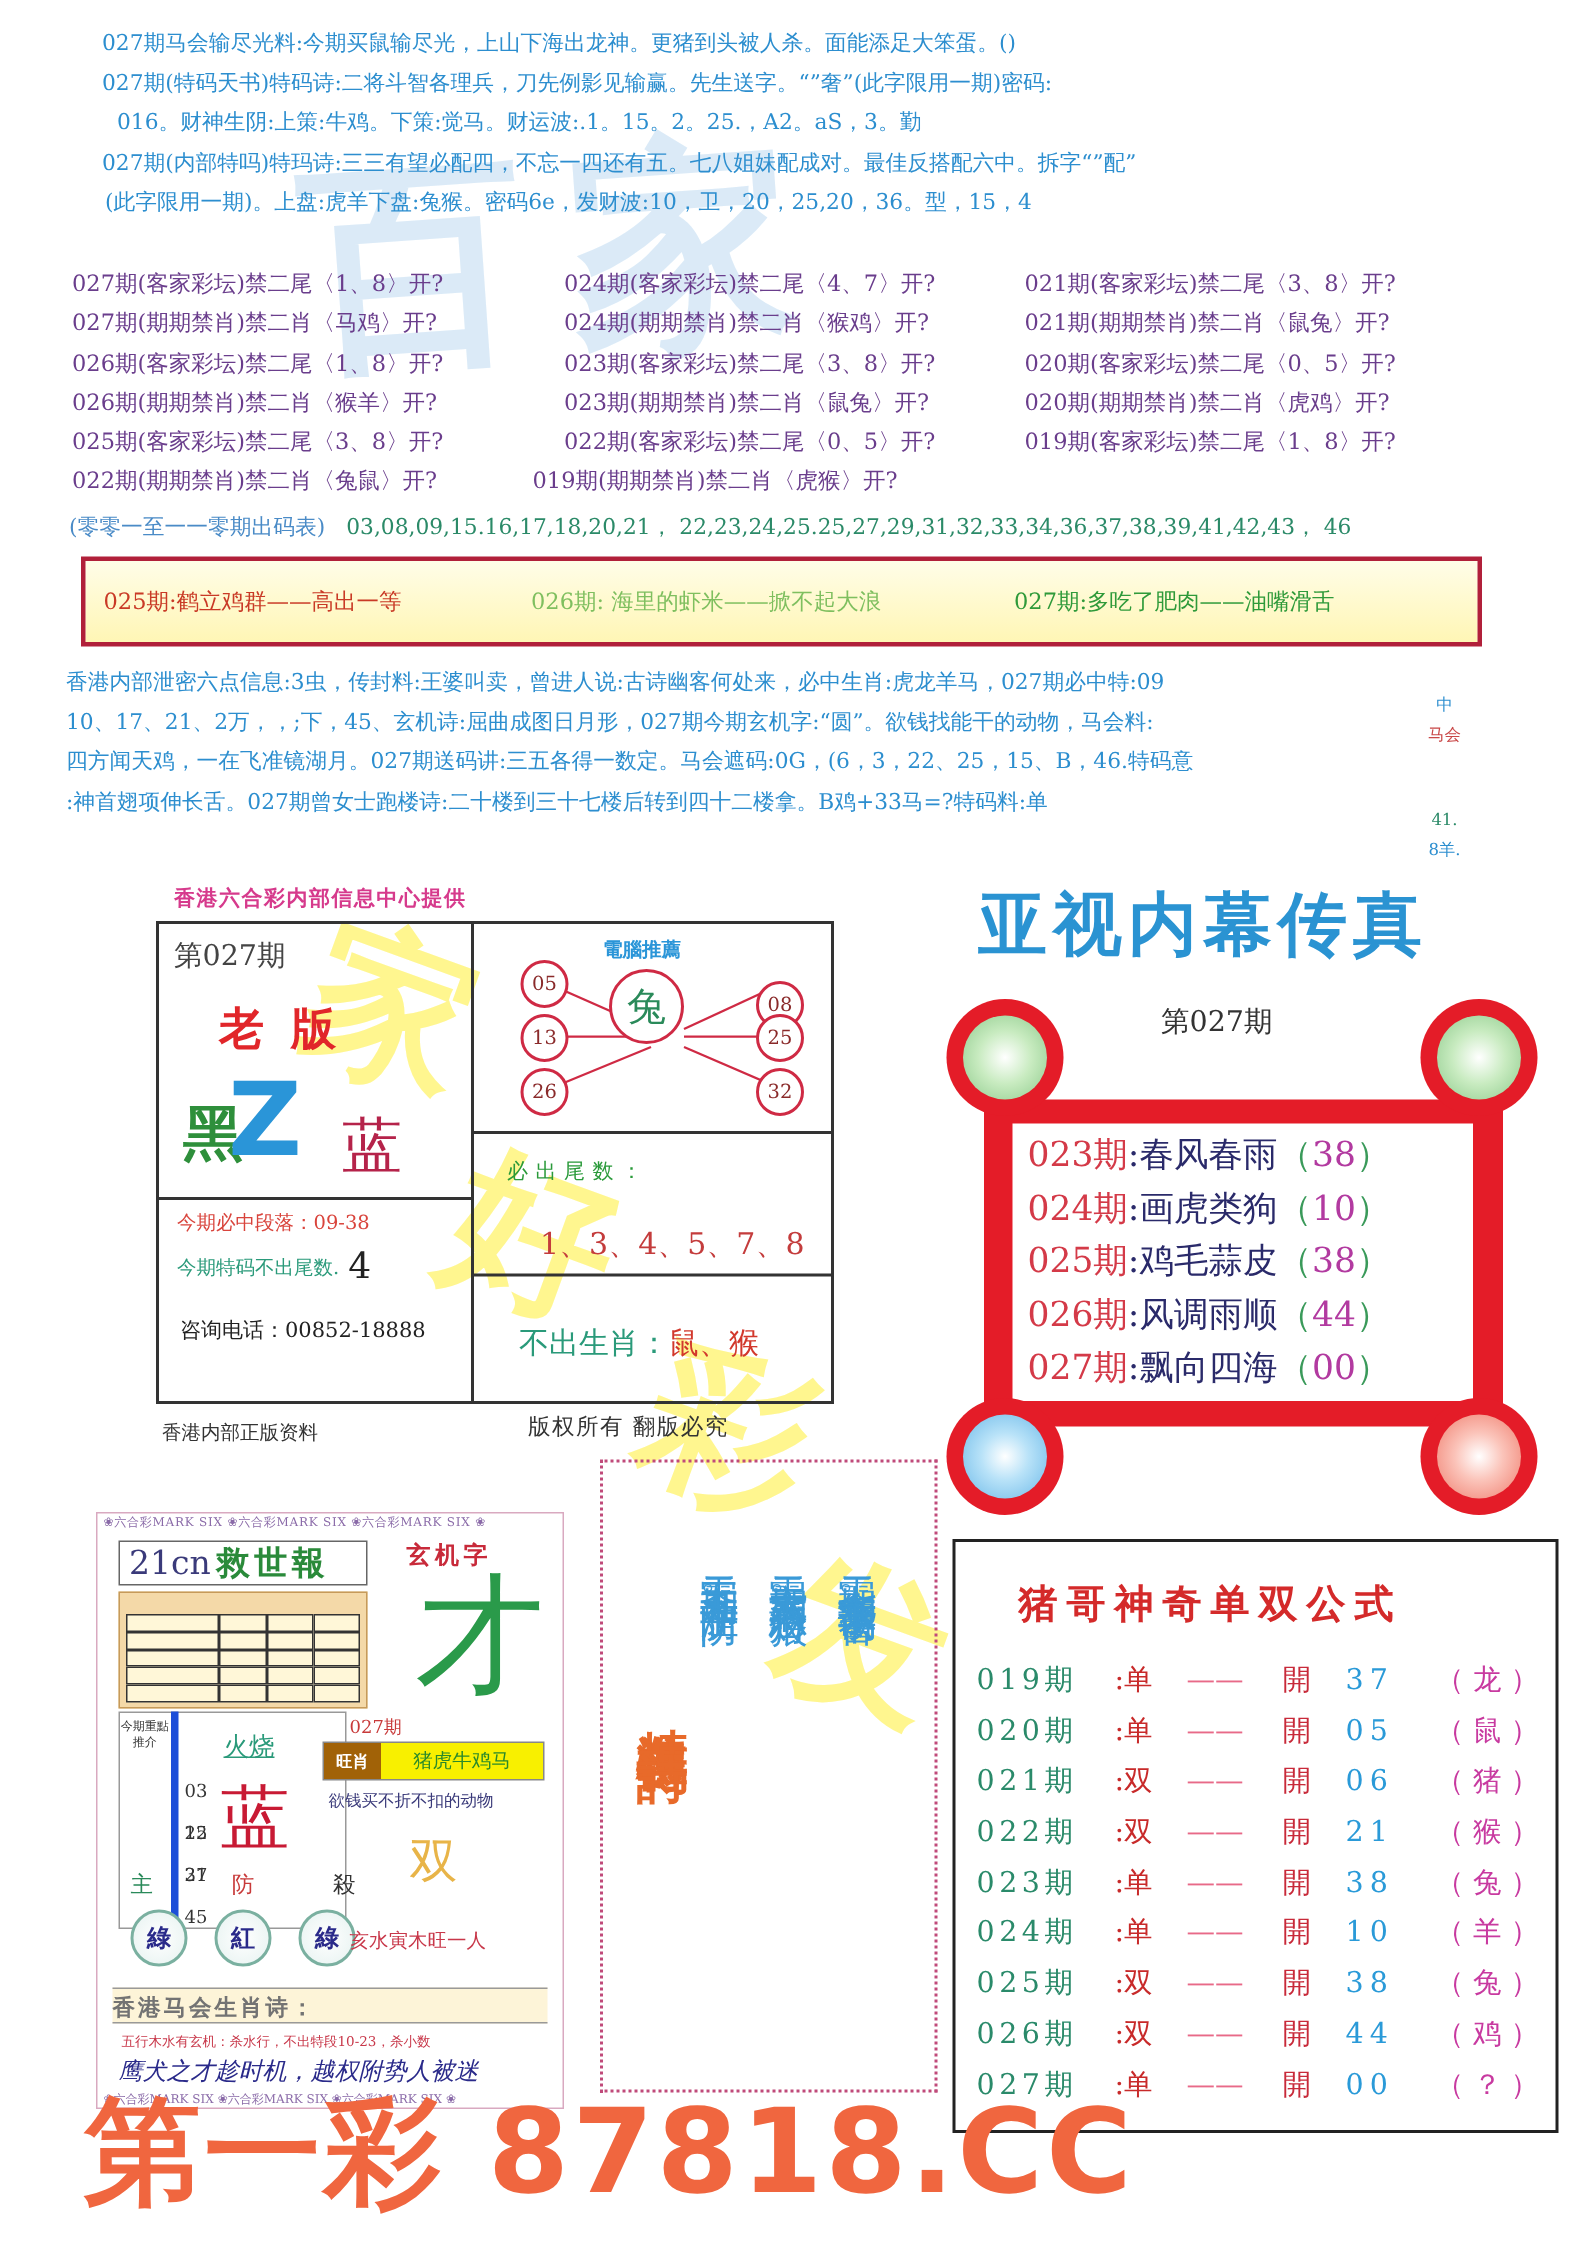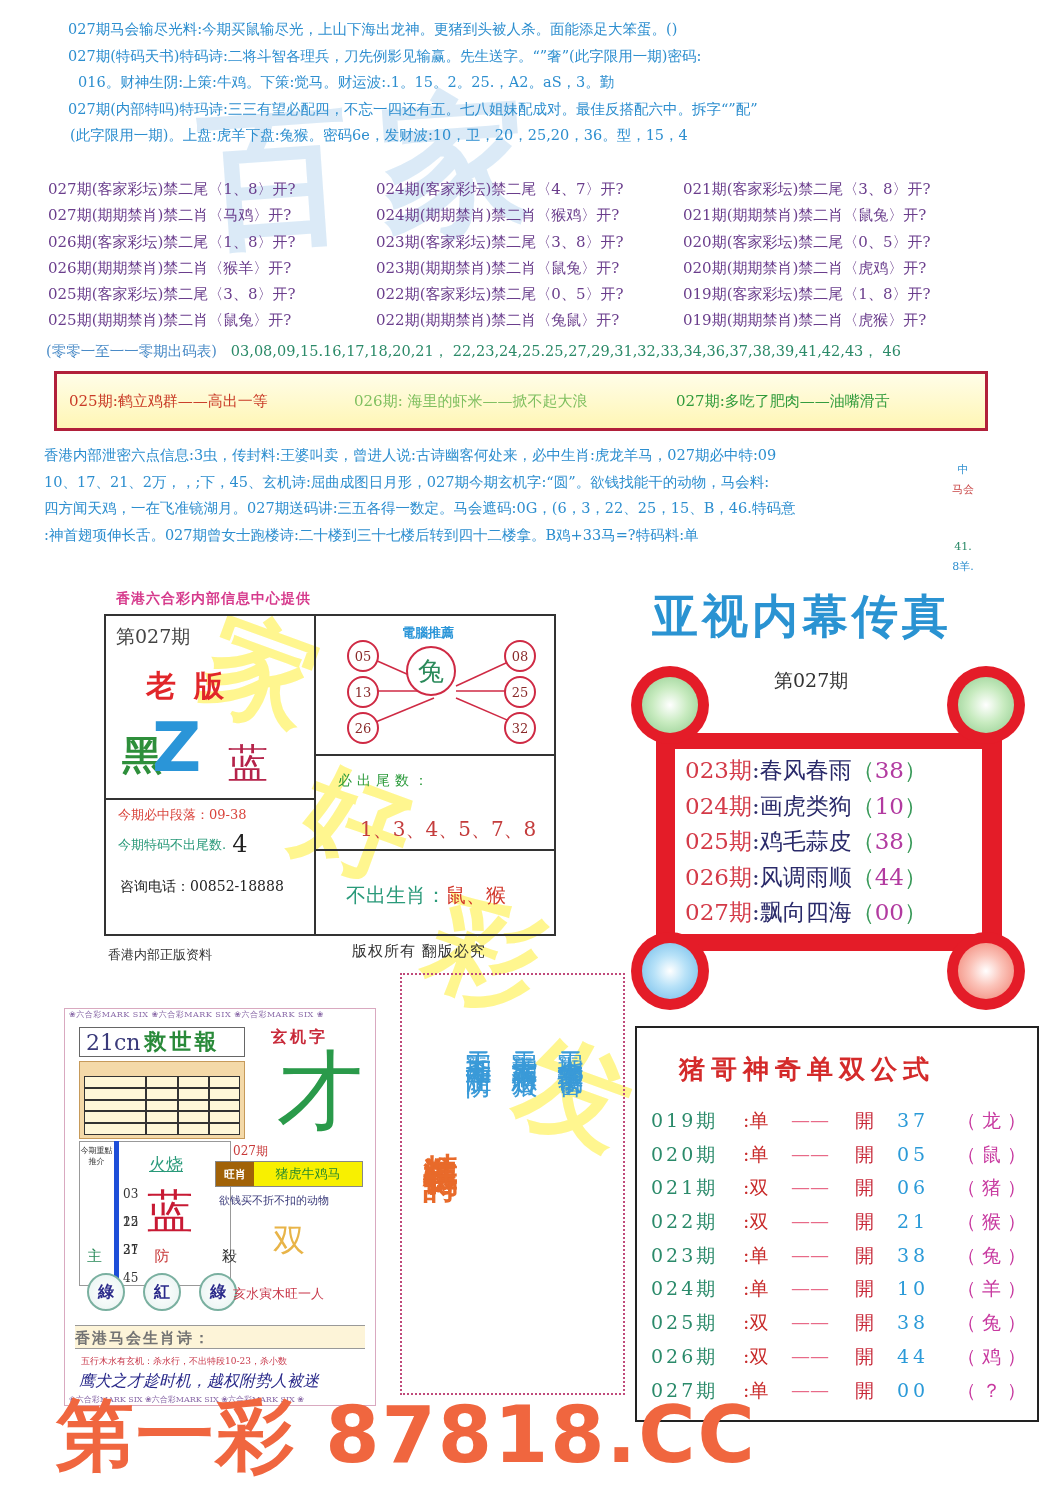--- a/index.html
+++ b/index.html
@@ -166,21 +166,20 @@
       <span class="c1">026期(期期禁肖)禁二肖〈猴羊〉开?</span>
       <span class="c2">023期(期期禁肖)禁二肖〈鼠兔〉开?</span>
       <span class="c3">020期(期期禁肖)禁二肖〈虎鸡〉开?</span>
     </div>
   <div class="forbid-row">
       <span class="c1">025期(客家彩坛)禁二尾〈3、8〉开?</span>
       <span class="c2">022期(客家彩坛)禁二尾〈0、5〉开?</span>
       <span class="c3">019期(客家彩坛)禁二尾〈1、8〉开?</span>
     </div>
   <div class="forbid-row">
-      <span class="c1">025期(期期禁肖)禁二肖〈鼠兔〉开?</span>
       <span class="c2">022期(期期禁肖)禁二肖〈兔鼠〉开?</span>
       <span class="c3">019期(期期禁肖)禁二肖〈虎猴〉开?</span>
     </div>
 </div>
 
 <div class="codes">
   <span class="lbl">(零零一至一一零期出码表)</span><span>03,08,09,15.16,17,18,20,21， 22,23,24,25.25,27,29,31,32,33,34,36,37,38,39,41,42,43， 46</span>
 </div>
 
 <div class="banner">
@@ -222,21 +221,21 @@
     <line x1="50" y1="40" x2="118" y2="70" stroke="#cf2a44" stroke-width="1.5"></line>
     <line x1="50" y1="75" x2="118" y2="75" stroke="#cf2a44" stroke-width="1.5"></line>
     <line x1="50" y1="110" x2="118" y2="82" stroke="#cf2a44" stroke-width="1.5"></line>
     <line x1="140" y1="70" x2="205" y2="40" stroke="#cf2a44" stroke-width="1.5"></line>
     <line x1="140" y1="75" x2="205" y2="75" stroke="#cf2a44" stroke-width="1.5"></line>
     <line x1="140" y1="82" x2="205" y2="110" stroke="#cf2a44" stroke-width="1.5"></line>
   </svg>
   <div class="ball" style="left:241px;top:24px;">05</div>
   <div class="ball" style="left:241px;top:60px;">13</div>
   <div class="ball" style="left:241px;top:96px;">26</div>
-  <div class="ball" style="left:398px;top:24px;">08</div>
+  <div class="ball" style="left:398px;top:38px;">08</div>
   <div class="ball" style="left:398px;top:60px;">25</div>
   <div class="ball" style="left:398px;top:96px;">32</div>
   <div class="center-ball">兔</div>
 
   <div class="tails-lbl">必出尾数：</div>
   <div class="tails">1、3、4、5、7、8</div>
   <div class="no-zodiac"><span style="color:#2a9a7a">不出生肖：</span><span>鼠、猴</span></div>
 </div>
 <div class="card-foot-l">香港内部正版资料</div>
 <div class="card-foot-r">版权所有  翻版必究</div>

